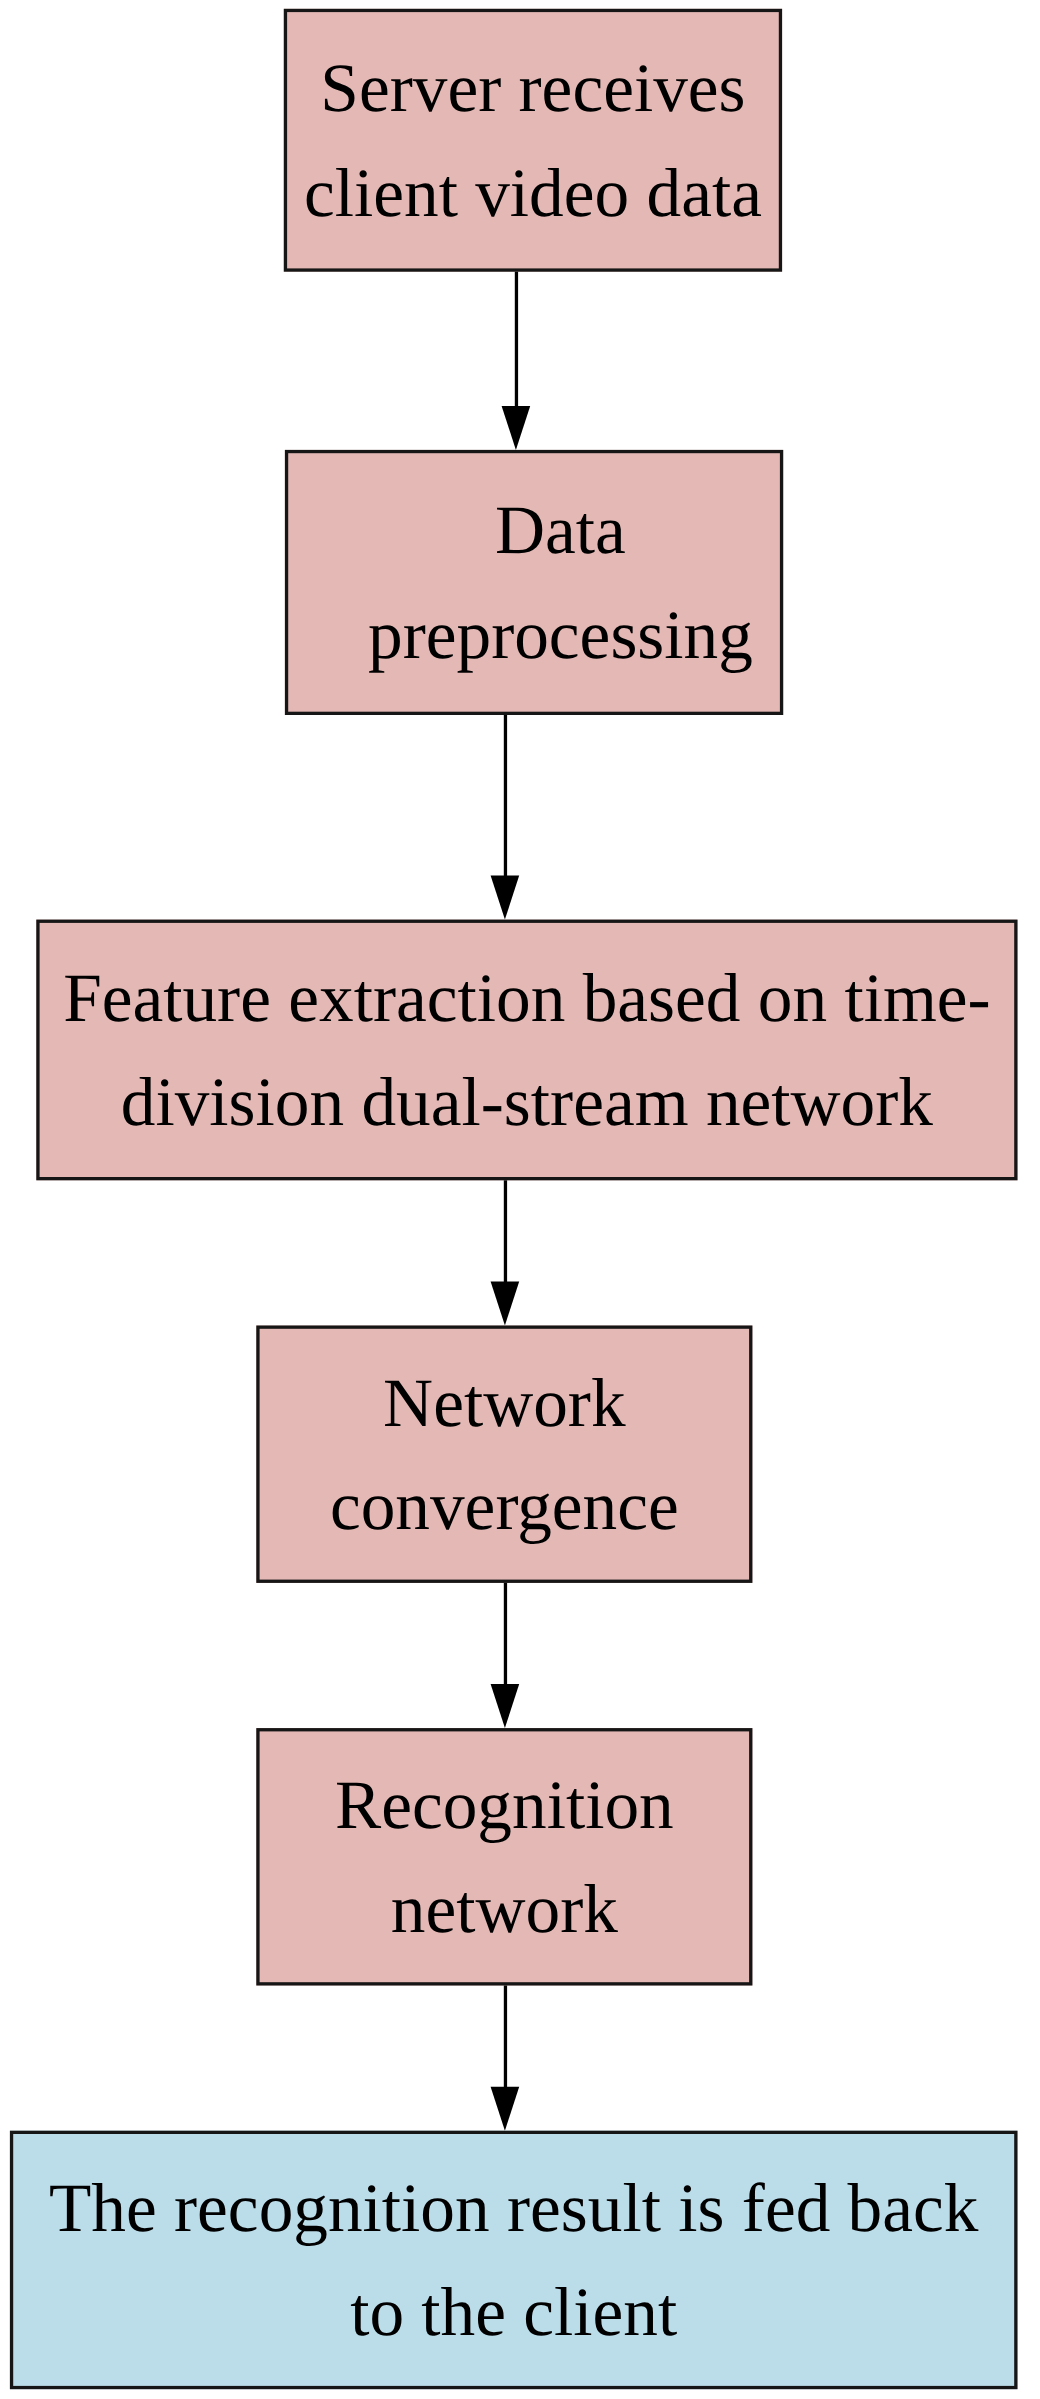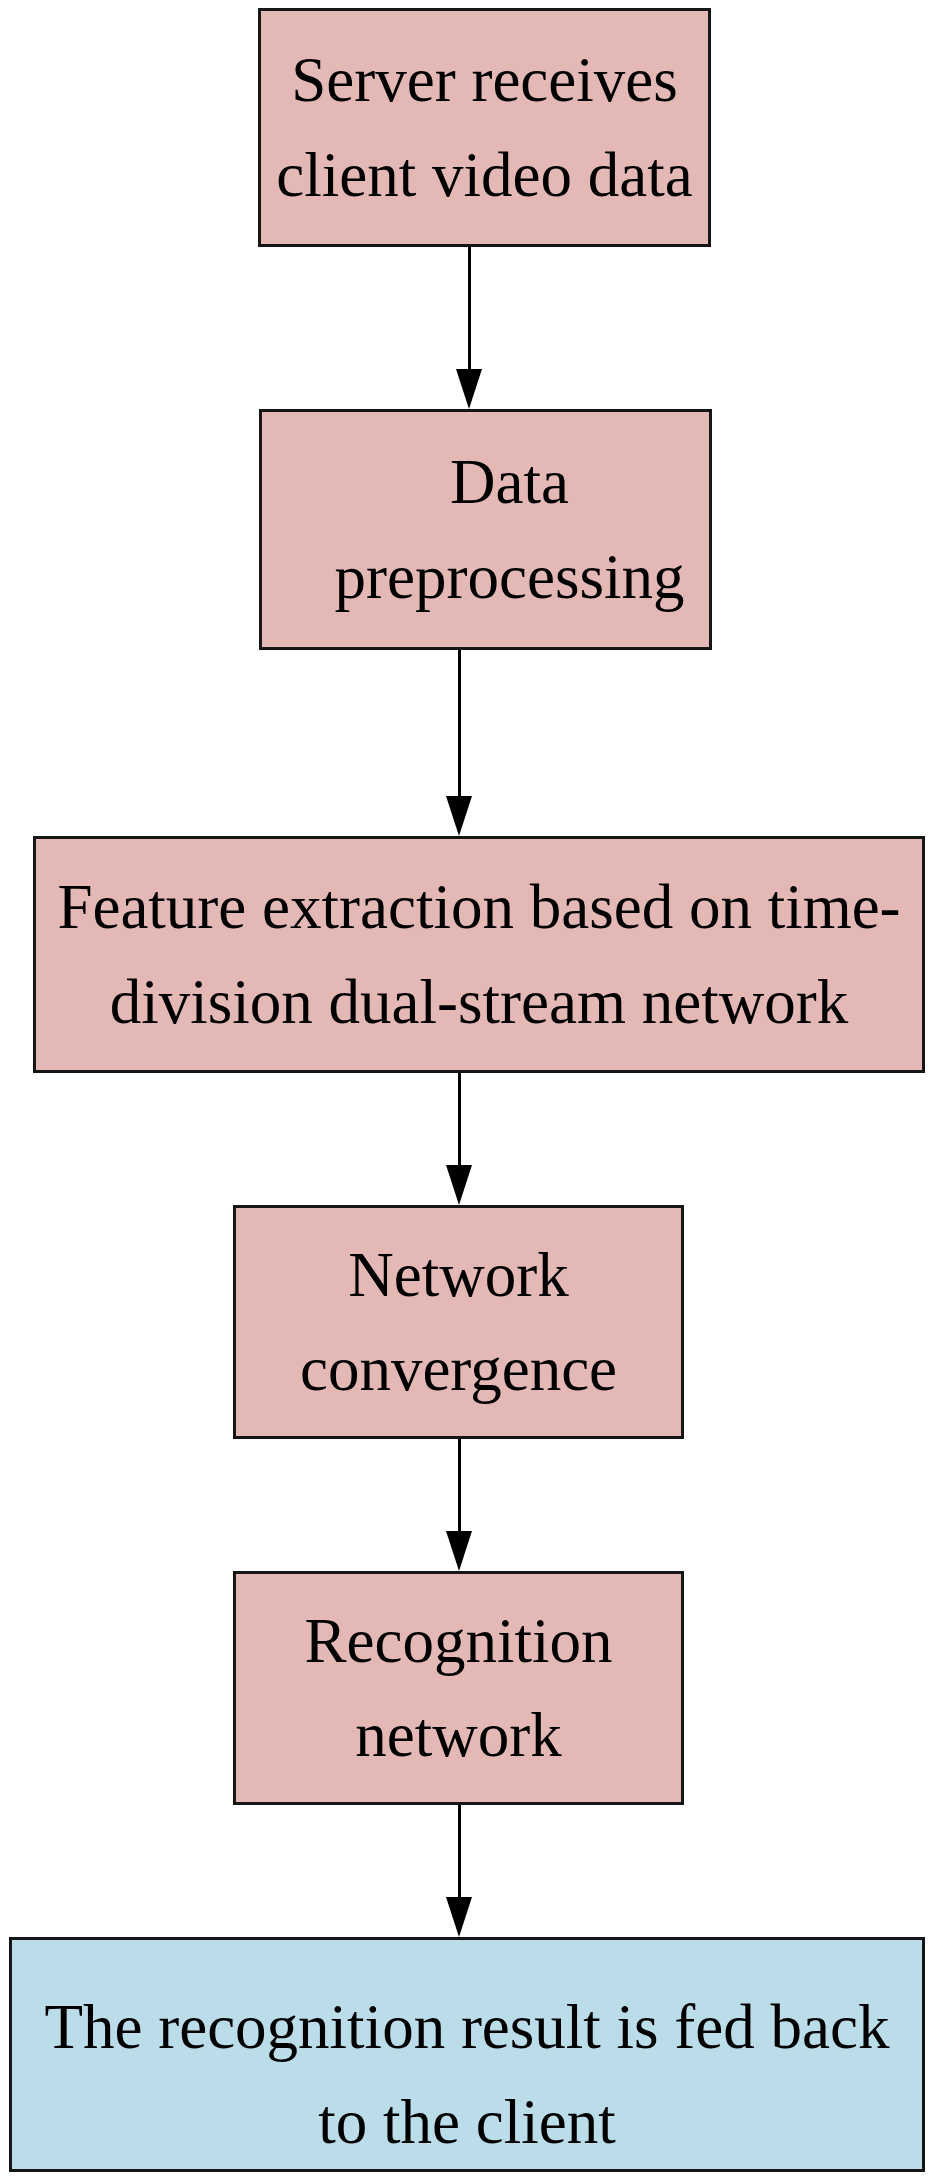--- a/index.html
+++ b/index.html
@@ -25,21 +25,21 @@
     text-align: center;
   }
   .node .node-label {
     display: block;
     white-space: pre-line;
     font-size: 63px;
     line-height: 1.5;
     color: #000000;
   }
   .node.process { background: #e3b8b5; }
-  .node.terminal { background: #bbdce9; align-items: flex-end; }
+  .node.terminal { background: #bbdce9; }
 
   .n1 { left: 258px; top: 8px;    width: 453px; height: 239px; }
   .n2 { left: 259px; top: 409px;  width: 453px; height: 241px; padding-left: 48px; }
   .n3 { left: 33px;  top: 836px;  width: 892px; height: 237px; }
   .n4 { left: 233px; top: 1205px; width: 451px; height: 234px; }
   .n5 { left: 233px; top: 1571px; width: 451px; height: 234px; }
   .n6 { left: 9px;   top: 1937px; width: 916px; height: 235px; }
 
   .arrow { position: absolute; width: 0; }
   .arrow .shaft {

